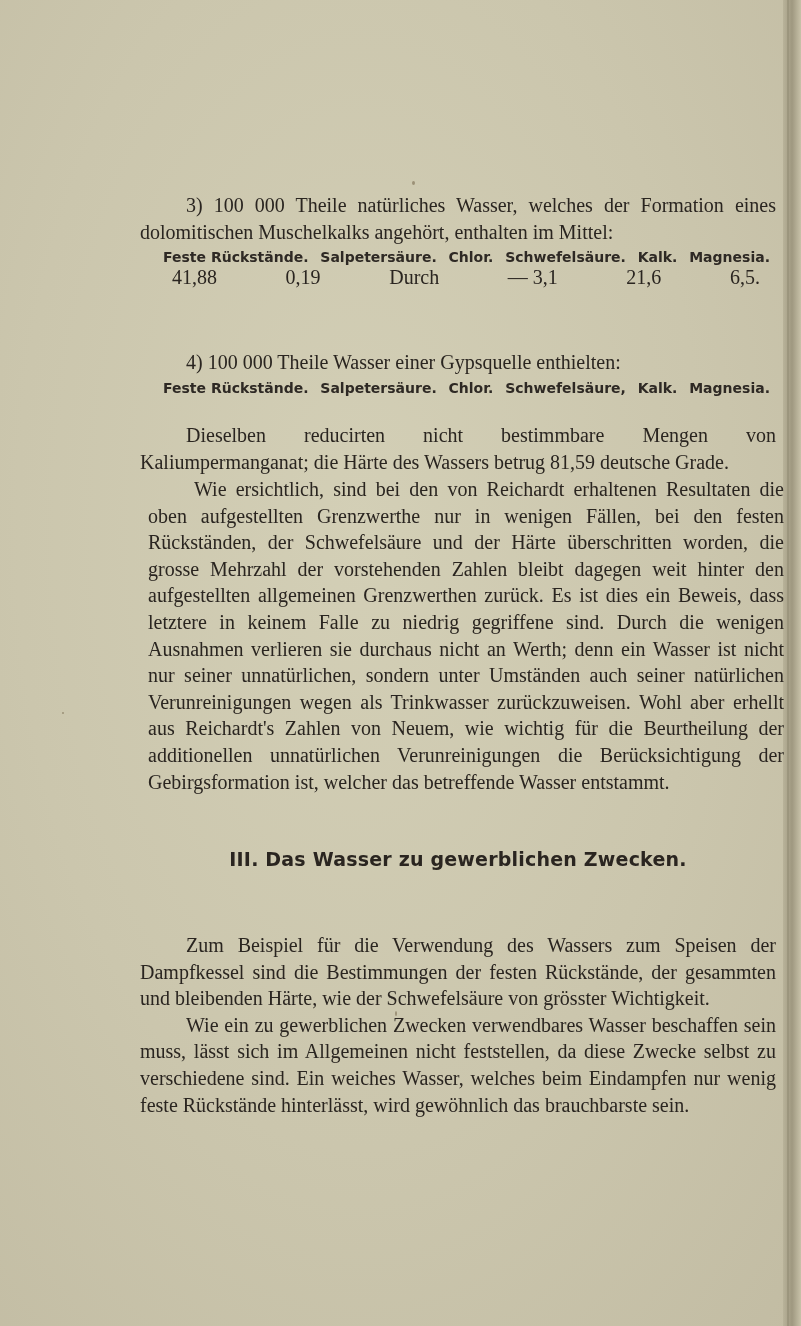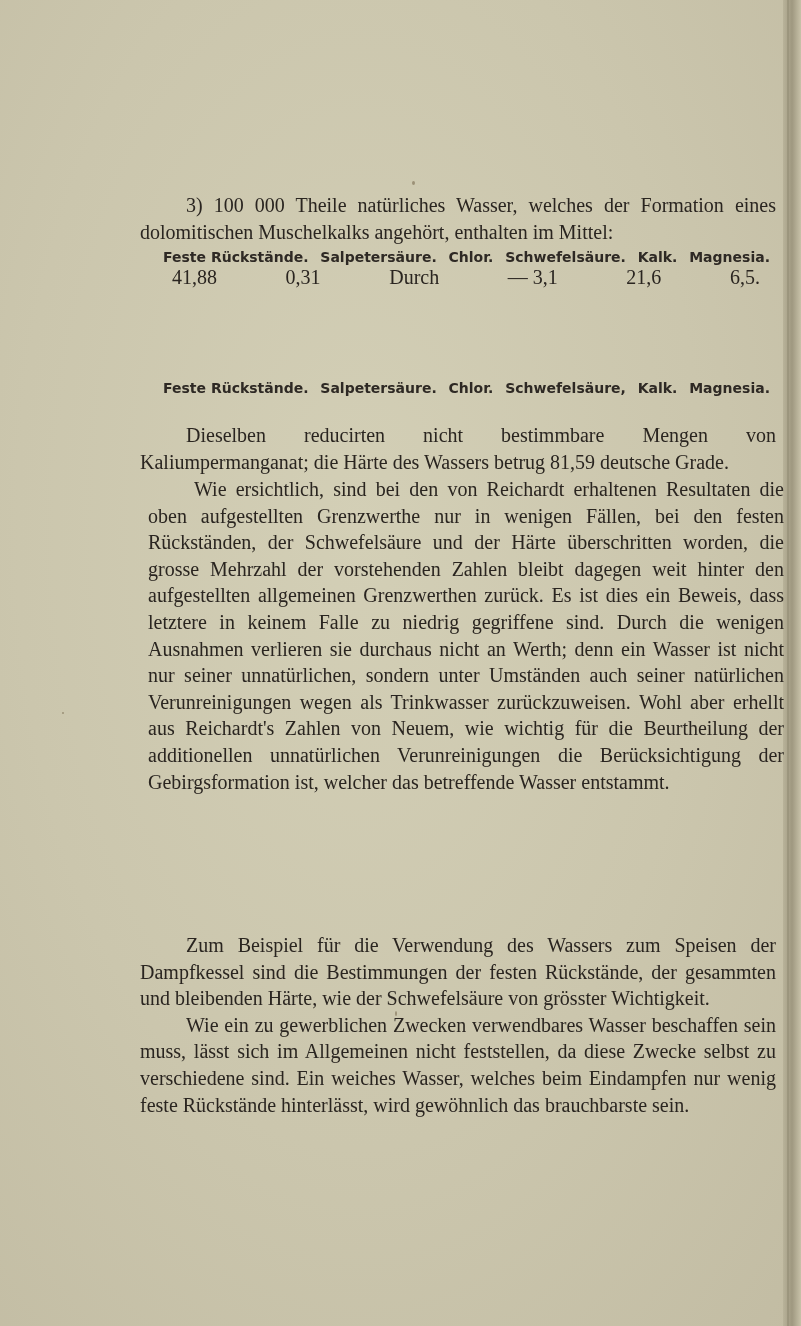--- a/index.html
+++ b/index.html
@@ -63,49 +63,53 @@
     <div class="t-head">
       <span class="t-cell">Feste Rückstände.</span>
       <span class="t-cell">Salpetersäure.</span>
       <span class="t-cell">Chlor.</span>
       <span class="t-cell">Schwefelsäure.</span>
       <span class="t-cell">Kalk.</span>
       <span class="t-cell">Magnesia.</span>
     </div>
     <div class="t-vals" style="padding:0 10px 0 22px;align-items:flex-end;">
       <span class="t-cell">41,88</span>
-      <span class="t-cell">0,31</span>
+      <span class="t-cell">0,19</span>
       <span class="t-cell">Durch</span>
       <span class="t-cell">— 3,1</span>
       <span class="t-cell">21,6</span>
       <span class="t-cell">6,5.</span>
     </div>
   </div>
 
 
+  <div class="text" style="top:349px;">
+    <p>4) 100 000 Theile Wasser einer Gypsquelle enthielten:</p>
+  </div>
 
   <div class="table-block" style="top:380px;">
     <div class="t-head">
       <span class="t-cell">Feste Rückstände.</span>
       <span class="t-cell">Salpetersäure.</span>
       <span class="t-cell">Chlor.</span>
       <span class="t-cell">Schwefelsäure,</span>
       <span class="t-cell">Kalk.</span>
       <span class="t-cell">Magnesia.</span>
     </div>
   </div>
 
   <div class="text" style="top:422px;">
     <p>Dieselben reducirten nicht bestimmbare Mengen von Kaliumpermanganat; die Härte des Wassers betrug 81,59 deutsche Grade.</p>
   </div>
 
   <div class="text" style="top:476px;margin-left:8px;">
     <p>Wie ersichtlich, sind bei den von Reichardt erhaltenen Resultaten die oben aufgestellten Grenzwerthe nur in wenigen Fällen, bei den festen Rückständen, der Schwefelsäure und der Härte überschritten worden, die grosse Mehrzahl der vorstehenden Zahlen bleibt dagegen weit hinter den aufgestellten allgemeinen Grenzwerthen zurück. Es ist dies ein Beweis, dass letztere in keinem Falle zu niedrig gegriffene sind. Durch die wenigen Ausnahmen verlieren sie durchaus nicht an Werth; denn ein Wasser ist nicht nur seiner unnatürlichen, sondern unter Umständen auch seiner natürlichen Verunreinigungen wegen als Trinkwasser zurückzuweisen. Wohl aber erhellt aus Reichardt's Zahlen von Neuem, wie wichtig für die Beurtheilung der additionellen unnatürlichen Verunreinigungen die Berücksichtigung der Gebirgsformation ist, welcher das betreffende Wasser entstammt.</p>
   </div>
 
+  <div class="section-title">III.  Das Wasser zu gewerblichen Zwecken.</div>
 
   <div class="text" style="top:932px;">
     <p>Zum Beispiel für die Verwendung des Wassers zum Speisen der Dampfkessel sind die Bestimmungen der festen Rückstände, der gesammten und bleibenden Härte, wie der Schwefelsäure von grösster Wichtigkeit.</p>
     <p>Wie ein zu gewerblichen Zwecken verwendbares Wasser beschaffen sein muss, lässt sich im Allgemeinen nicht feststellen, da diese Zwecke selbst zu verschiedene sind. Ein weiches Wasser, welches beim Eindampfen nur wenig feste Rückstände hinterlässt, wird gewöhnlich das brauchbarste sein.</p>
   </div>
 
   <div class="spec" style="left:412px;top:181px;width:3px;height:4px;"></div>
   <div class="spec" style="left:395px;top:1011px;width:2px;height:5px;"></div>
   <div class="spec" style="left:62px;top:712px;width:2px;height:2px;"></div>
 </div>

